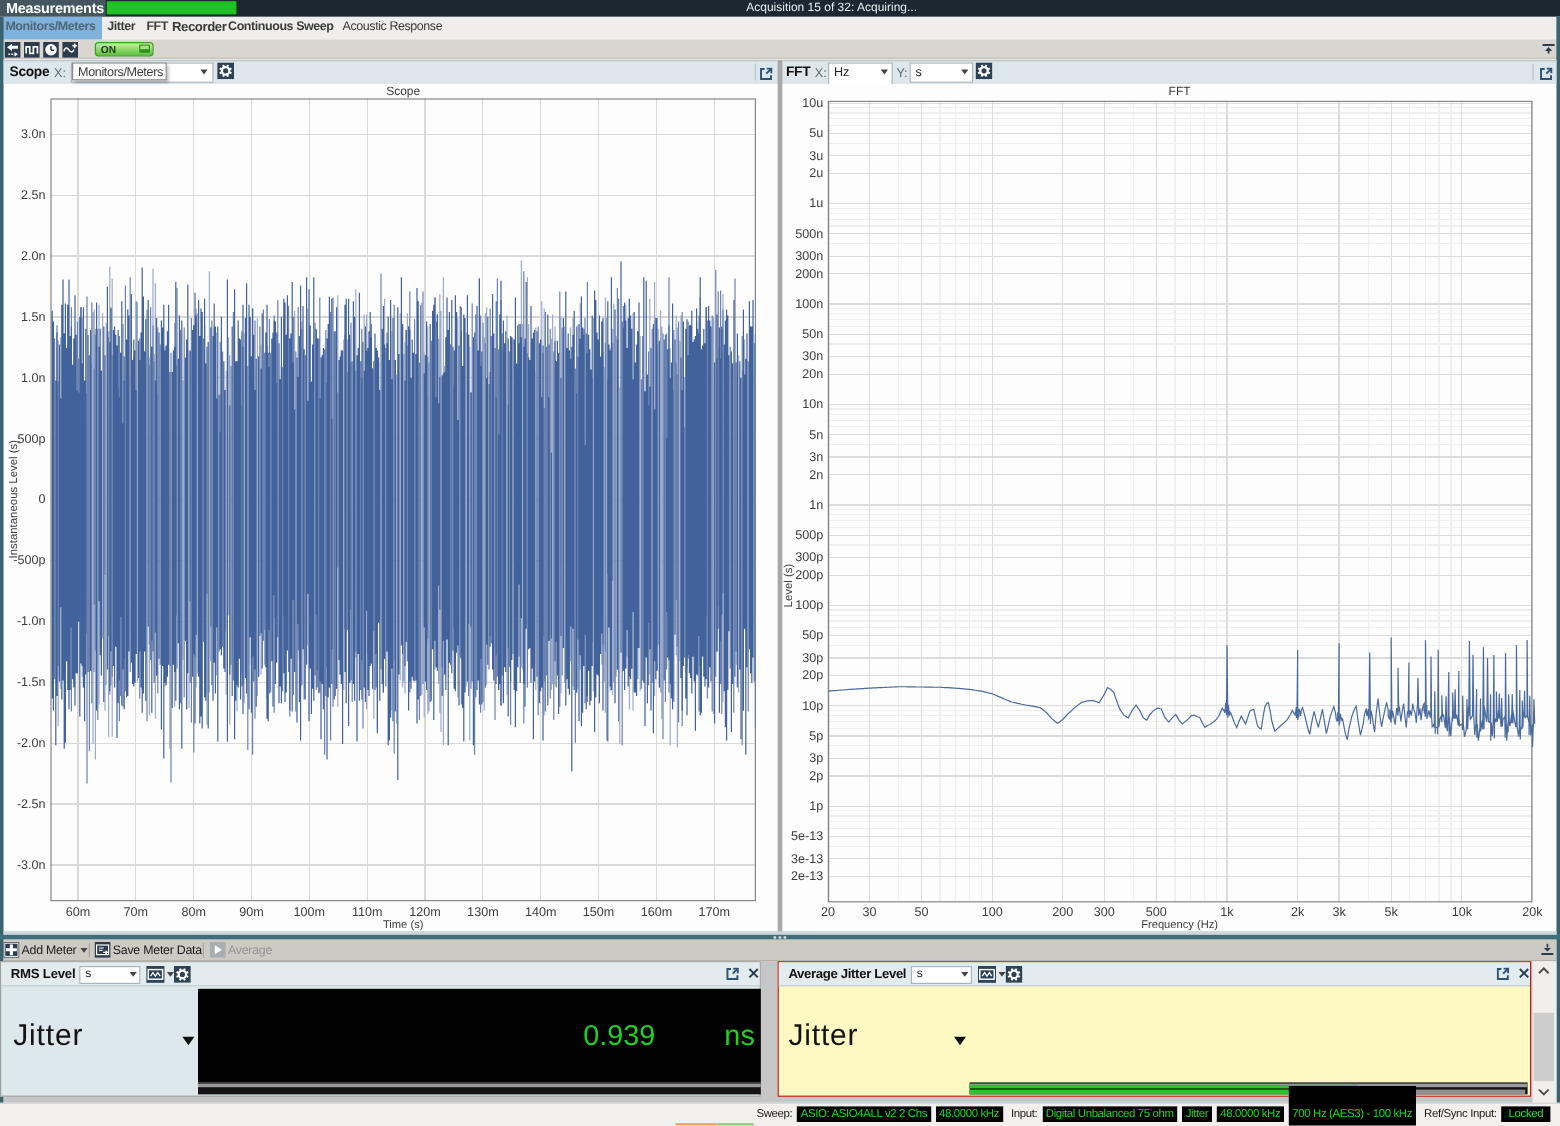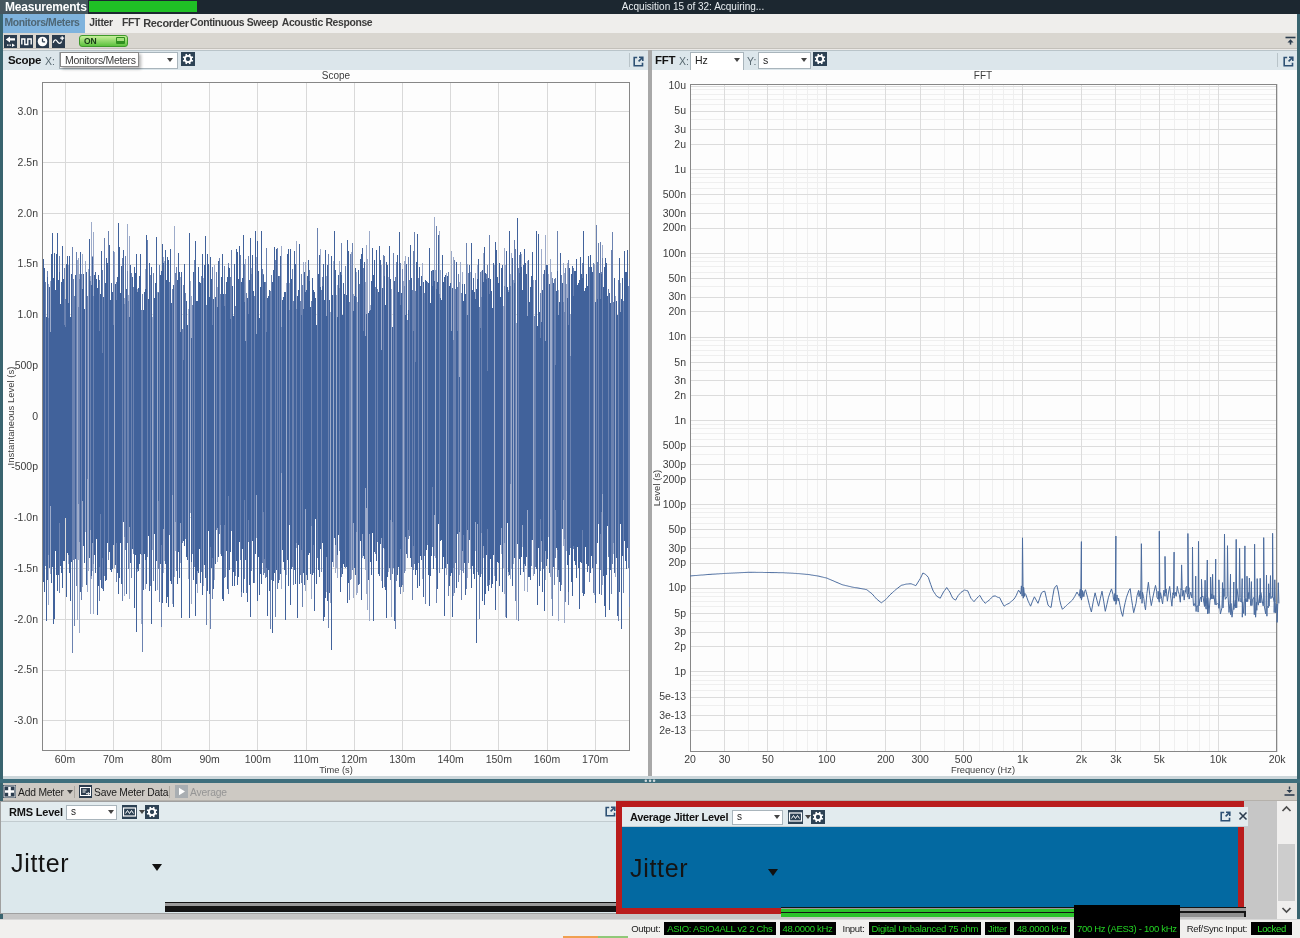--- a/index.html
+++ b/index.html
@@ -16,21 +16,21 @@
 <div class="abs" style="left:89px;top:1px;width:108px;height:11px;background:#1fc125"></div>
 <div class="abs" style="left:693px;top:1px;transform:translateX(-50%);font-size:10px;color:#e9eef1;white-space:nowrap">Acquisition 15 of 32: Acquiring...</div>
 
 <div class="abs" style="left:0;top:14px;width:1300px;height:19px;background:#efeeec"></div>
 <div class="abs" style="left:0;top:14px;width:85px;height:19px;background:#7fb3dd"></div>
 <div class="abs" style="left:42px;top:17px;transform:translateX(-50%);font-size:10.4px;font-weight:bold;color:#4e6674;letter-spacing:-0.35px;white-space:nowrap">Monitors/Meters</div>
 <div class="abs" style="left:101px;top:17px;transform:translateX(-50%);font-size:10.4px;font-weight:bold;color:#3b3b3b;letter-spacing:-0.35px">Jitter</div>
 <div class="abs" style="left:131px;top:17px;transform:translateX(-50%);font-size:10.4px;font-weight:bold;color:#3b3b3b;letter-spacing:-0.35px">FFT</div>
 <div class="abs" style="left:166px;top:17px;transform:translateX(-50%);font-size:11px;font-weight:bold;color:#3b3b3b;letter-spacing:-0.35px">Recorder</div>
 <div class="abs" style="left:234px;top:17px;transform:translateX(-50%);font-size:10.4px;font-weight:bold;color:#3b3b3b;letter-spacing:-0.35px;white-space:nowrap">Continuous Sweep</div>
-<div class="abs" style="left:327px;top:17px;transform:translateX(-50%);font-size:10.4px;font-weight:bold;color:#3b3b3b;letter-spacing:-0.35px;white-space:nowrap">Acoustic Response</div>
+<div class="abs" style="left:327px;top:17px;transform:translateX(-50%);font-size:10.4px;font-weight:normal;color:#3b3b3b;letter-spacing:-0.35px;white-space:nowrap">Acoustic Response</div>
 
 <div class="abs" style="left:0;top:33px;width:1300px;height:16px;background:#d9d6d0;border-bottom:1px solid #c3c0ba"></div>
 <div class="ico" style="left:4px;top:35px">
     <svg width="13" height="13" viewBox="0 0 13 13">
       <path d="M11 3.2H6V1.4L1.8 4.4 6 7.4V5.6h5z" fill="#fff"></path>
       <path d="M3 10.2h4.5" stroke="#fff" stroke-width="1.2" stroke-dasharray="1.5 1"></path>
       <path d="M8 8.4l3 1.8-3 1.8z" fill="#fff"></path>
     </svg>
   </div>
 <div class="ico" style="left:20px;top:35px">
@@ -279,26 +279,30 @@
         <path d="M9.4 1.6L5.6 5.4" stroke="#2e5174" stroke-width="1.6"></path>
       </svg>
     </div>
   <div class="abs" style="left:622px;top:4px">
       <svg width="10" height="10" viewBox="0 0 10 10">
         <path d="M1.5 1.5l7 7M8.5 1.5l-7 7" stroke="#2b3c4e" stroke-width="1.6"></path>
       </svg>
     </div>
   <div class="abs" style="left:10px;top:47px;font-size:25px;color:#141414;letter-spacing:0.7px">Jitter</div>
   <div class="abs" style="left:151px;top:62px;width:0;height:0;border-left:5px solid transparent;border-right:5px solid transparent;border-top:7px solid #111"></div>
+  <div class="abs" style="left:164px;top:22px;width:469px;height:78px;background:#020202">
+    <div class="abs" style="right:88px;top:26px;font-size:24px;color:#1fd121">0.939</div>
+    <div class="abs" style="right:5px;top:26px;font-size:24px;color:#1fd121">ns</div>
+  </div>
   <div class="abs" style="left:164px;top:100px;width:469px;height:10px;background:#141414">
     <div class="abs" style="left:0;top:1px;width:469px;height:3px;background:#9a9a9a"></div>
   </div>
 </div>
 
-<div class="abs" style="left:616px;top:801px;width:628px;height:113px;background:#0369a1;border:6px solid #b91c1c">
+<div class="abs" style="left:648px;top:801px;width:628px;height:113px;background:#fef9c3;border:1px solid #b91c1c">
   <div class="abs" style="left:0;top:0;width:626px;height:20px;background:#e2ebee;border-bottom:1px solid #c2ccd0"></div>
   <div class="abs" style="left:8px;top:3.5px;font-size:11px;font-weight:bold;color:#111;letter-spacing:-0.3px">Average Jitter Level</div>
   <div class="combo" style="left:110px;top:2.5px;width:51px;height:15px;padding:0.5px 0 0 4px;font-size:10px">s</div>
   <div class="carr" style="left:152px;top:8px"></div>
   <div class="ico" style="left:166px;top:2.5px;height:14px;width:15px;background:#2d4254">
       <svg width="15" height="14" viewBox="0 0 15 14">
         <rect x="1.5" y="3" width="12" height="8" fill="none" stroke="#fff" stroke-width="1.2"></rect>
         <path d="M3.5 8.5l2-3 2 3 2-3 2 3" stroke="#fff" stroke-width="1" fill="none"></path>
       </svg>
     </div>
@@ -343,21 +347,21 @@
       <svg width="11" height="8" viewBox="0 0 11 8">
         <path d="M1.5 2l4 4 4-4" fill="none" stroke="#4d4d4d" stroke-width="1.7"></path>
       </svg>
     </div>
 </div>
 
 <div class="abs" style="left:0;top:919px;width:1300px;height:19px;background:#f1f0ee;border-top:1px solid #d8d8d8"></div>
 <div class="abs" style="left:563px;top:936px;width:35px;height:2px;background:#f0a050"></div>
 <div class="abs" style="left:598px;top:936px;width:30px;height:2px;background:#90c878"></div>
 <div class="abs" style="right:8px;top:921px;height:15px;display:flex;align-items:center;gap:4px;font-size:9.5px;letter-spacing:-0.3px;white-space:nowrap">
-  <span style="color:#1a1a1a">Output:</span>
+  <span style="color:#1a1a1a">Sweep:</span>
   <span style="background:#000;color:#22d322;padding:1px 3px">ASIO: ASIO4ALL v2 2 Chs</span>
   <span style="background:#000;color:#22d322;padding:1px 3px">48.0000 kHz</span>
   <span style="color:#1a1a1a;margin-left:3px">Input:</span>
   <span style="background:#000;color:#22d322;padding:1px 3px">Digital Unbalanced 75 ohm</span>
   <span style="background:#000;color:#22d322;padding:1px 3px">Jitter</span>
   <span style="background:#000;color:#22d322;padding:1px 3px">48.0000 kHz</span>
   <span style="background:#000;color:#22d322;padding:18px 3px">700 Hz (AES3) - 100 kHz</span>
   <span style="color:#1a1a1a;margin-left:3px">Ref/Sync Input:</span>
   <span style="background:#000;color:#2ee32e;padding:1px 6px">Locked</span>
 </div>

